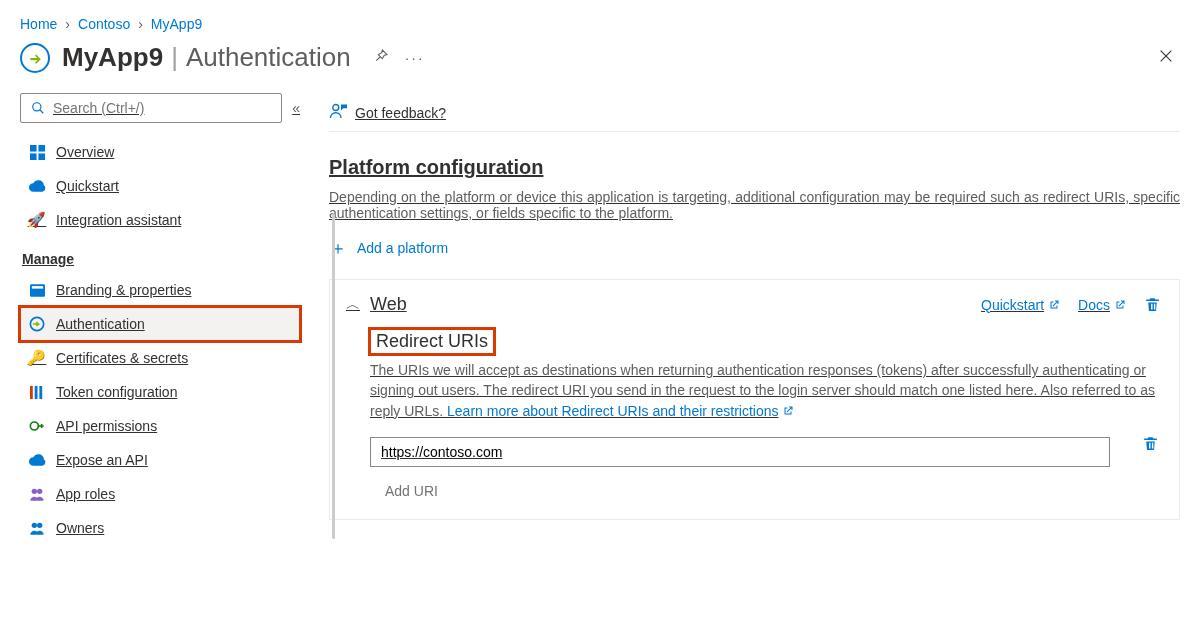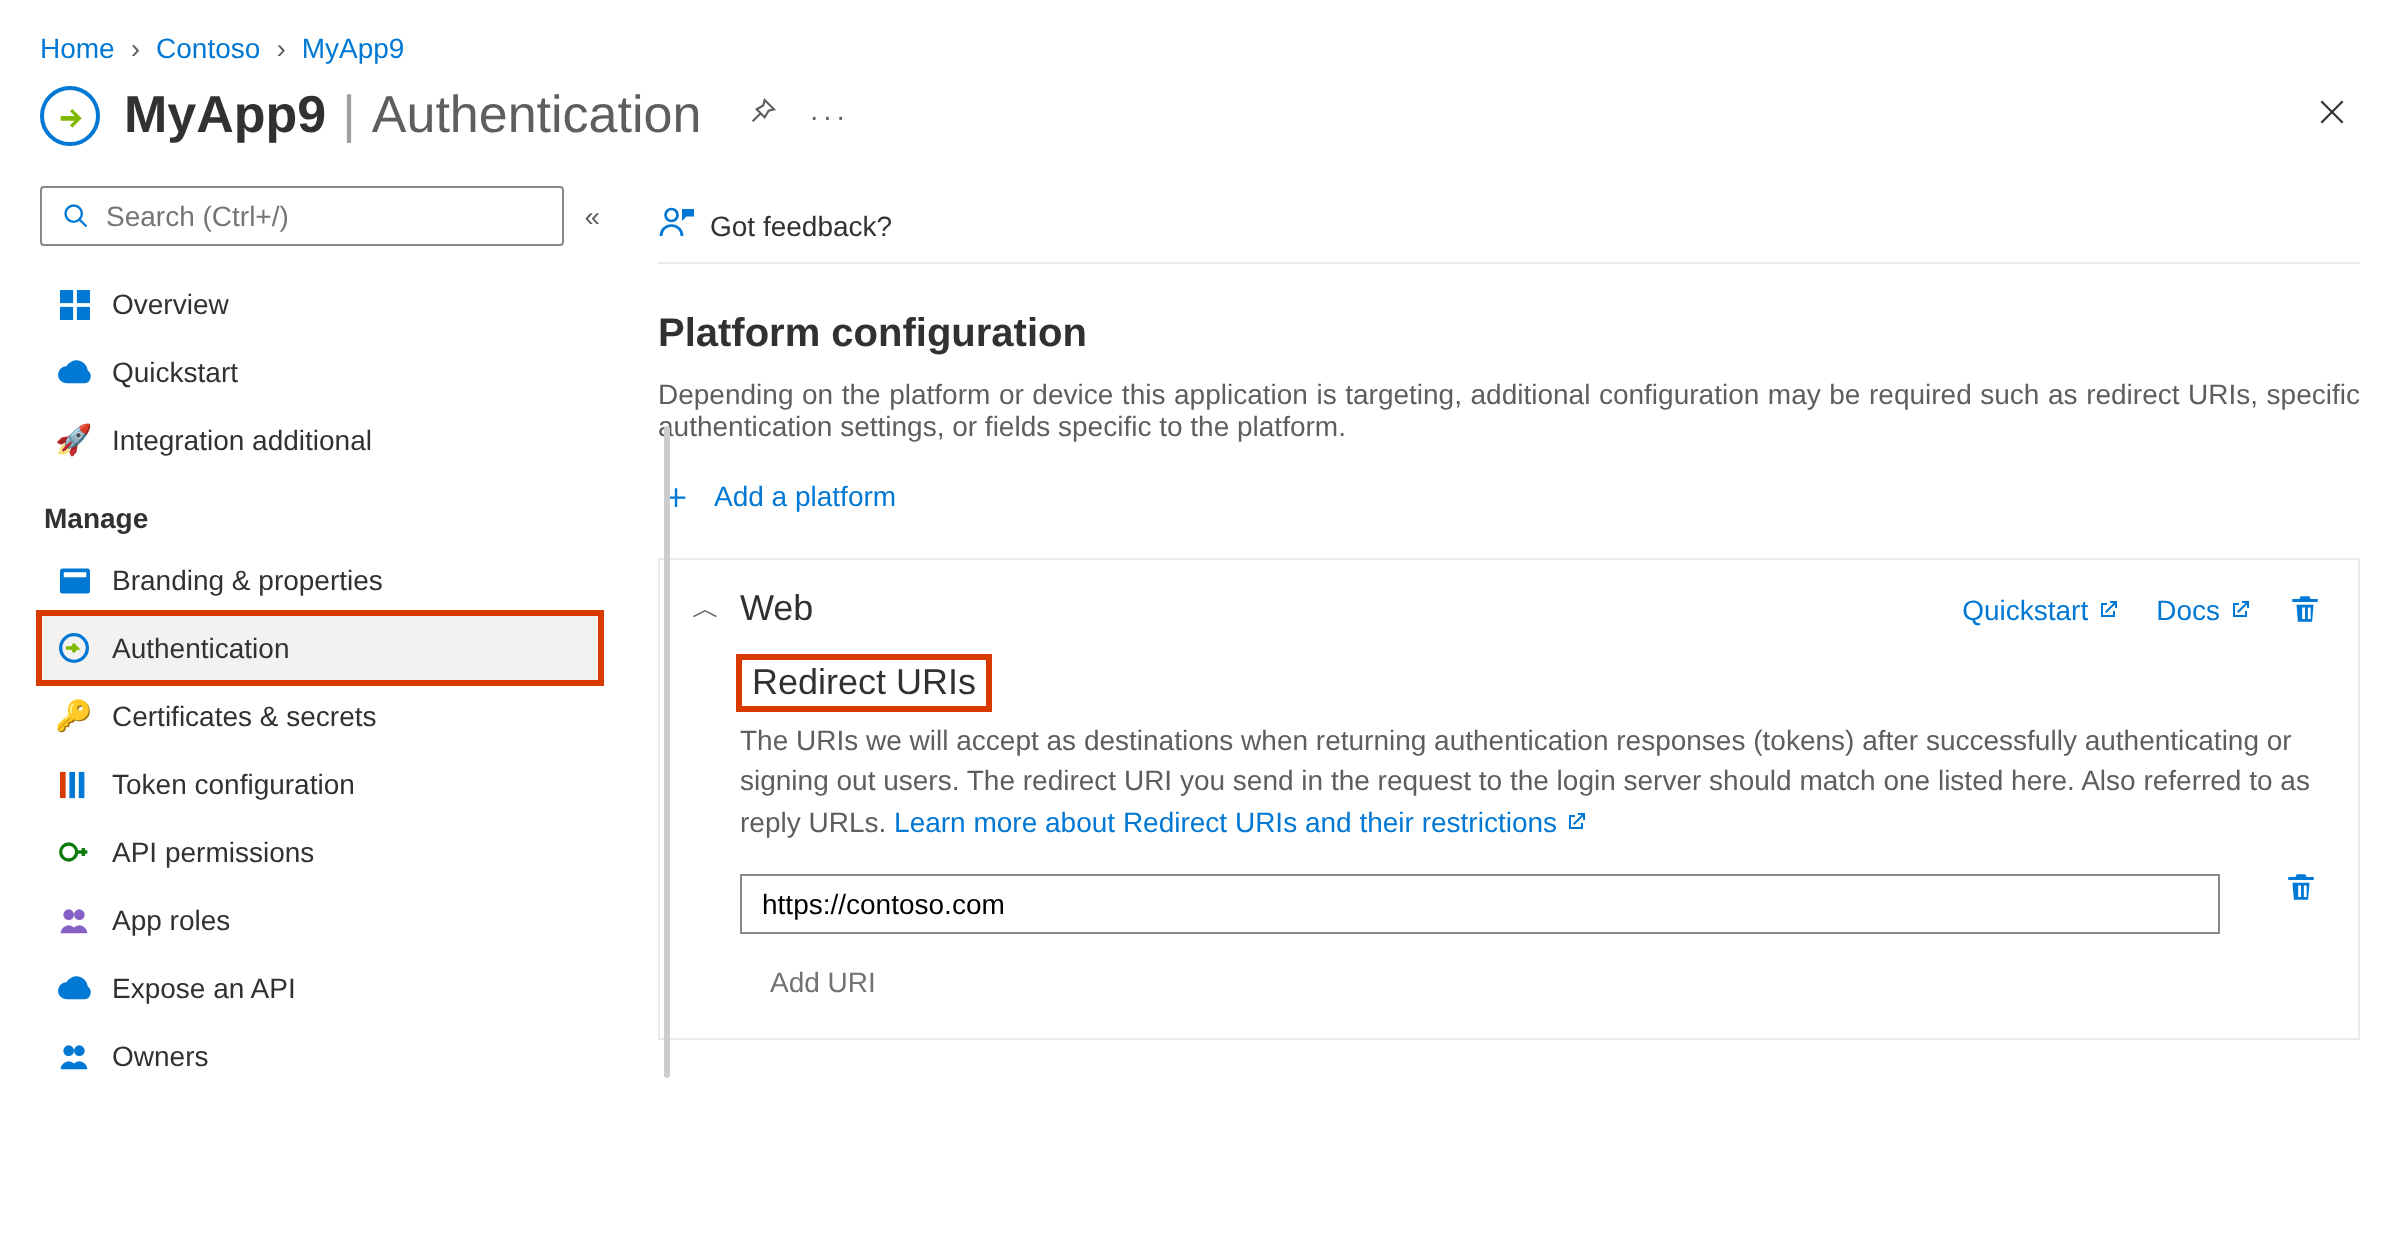--- a/index.html
+++ b/index.html
@@ -14,21 +14,21 @@
   
   .title-row { display: flex; align-items: center; gap: 12px; margin-bottom: 20px; }
   .title-icon { width: 30px; height: 30px; border: 2.5px solid #0078d4; border-radius: 50%; display:flex; align-items:center; justify-content:center; flex-shrink:0;}
   .title-icon svg { width: 14px; height: 14px; fill: #7fba00; }
   .title-text { display: flex; align-items: baseline; gap: 8px; font-size: 26px; font-weight: 600; color: #323130;}
   .title-text .sub { font-weight: 400; color: #605e5c; }
   .title-actions { display: flex; align-items: center; gap: 16px; margin-left: 10px; color: #605e5c; }
   .title-close { margin-left: auto; padding-right: 6px; color:#323130; }
 
   
-  .layout { display: flex; gap: 28px; align-items: flex-start; }
+  .layout { display: flex; gap: 28px; align-items: flex-start; text-decoration: underline; }
 
   
   .sidebar { width: 280px; flex-shrink: 0; }
   .search-row { display: flex; align-items: center; gap: 10px; margin-bottom: 12px; }
   .search-box { flex: 1; display: flex; align-items: center; gap: 8px; border: 1px solid #8a8886; border-radius: 2px; padding: 6px 10px; color:#605e5c;}
   .search-box input { border: none; outline: none; flex: 1; font-size: 14px; color:#323130; background:transparent;}
   .collapse-chevrons { color:#605e5c; font-size:14px;}
 
   .nav-group-title { font-size: 14px; font-weight: 600; margin: 14px 0 6px 2px; }
   .nav-item { display: flex; align-items: center; gap: 10px; padding: 8px 6px; cursor: pointer; border-left: 2px solid transparent;}
@@ -141,21 +141,21 @@
       <div class="nav-item">
         <span class="icn">
           <svg width="17" height="12" viewBox="0 0 24 16" fill="#0078d4">
               <path d="M19 16H6a6 6 0 010-12 8 8 0 0115 3 5 5 0 01-2 9z"></path>
             </svg>
         </span>
         <span>Quickstart</span>
       </div>
       <div class="nav-item">
         <span class="icn">🚀</span>
-        <span>Integration additional</span>
+        <span>Integration assistant</span>
       </div>
 
       <div class="nav-group-title">Manage</div>
 
       <div class="nav-item">
         <span class="icn">
           <svg width="15" height="13" viewBox="0 0 24 20" fill="#0078d4">
               <rect width="24" height="20" rx="2"></rect>
               <rect x="3" y="3" width="18" height="4" fill="#fff"></rect>
             </svg>
@@ -189,35 +189,35 @@
         <span class="icn">
           <svg width="16" height="16" viewBox="0 0 24 24" fill="none" stroke="#107c10" stroke-width="2.5">
               <circle cx="8" cy="12" r="6"></circle>
               <path d="M14 12h8m-3-3v6"></path>
             </svg>
         </span>
         <span>API permissions</span>
       </div>
       <div class="nav-item">
         <span class="icn">
+          <svg width="17" height="12" viewBox="0 0 24 16" fill="#0078d4">
+              <path d="M19 16H6a6 6 0 010-12 8 8 0 0115 3 5 5 0 01-2 9z"></path>
+            </svg>
+        </span>
+        <span>Expose an API</span>
+      </div>
+      <div class="nav-item">
+        <span class="icn">
           <svg width="16" height="16" viewBox="0 0 24 24" fill="#8661c5">
               <circle cx="8" cy="8" r="4"></circle>
               <circle cx="16" cy="8" r="4"></circle>
               <path d="M2 22c0-4 4-6 6-6s6 2 6 6zM10 22c0-4 4-6 6-6s6 2 6 6z"></path>
             </svg>
         </span>
         <span>App roles</span>
-      </div>
-      <div class="nav-item">
-        <span class="icn">
-          <svg width="17" height="12" viewBox="0 0 24 16" fill="#0078d4">
-              <path d="M19 16H6a6 6 0 010-12 8 8 0 0115 3 5 5 0 01-2 9z"></path>
-            </svg>
-        </span>
-        <span>Expose an API</span>
       </div>
       <div class="nav-item">
         <span class="icn">
           <svg width="16" height="16" viewBox="0 0 24 24" fill="#0078d4">
               <circle cx="8" cy="8" r="4"></circle>
               <circle cx="16" cy="8" r="4"></circle>
               <path d="M2 22c0-4 4-6 6-6s6 2 6 6zM10 22c0-4 4-6 6-6s6 2 6 6z"></path>
             </svg>
         </span>
         <span>Owners</span>

